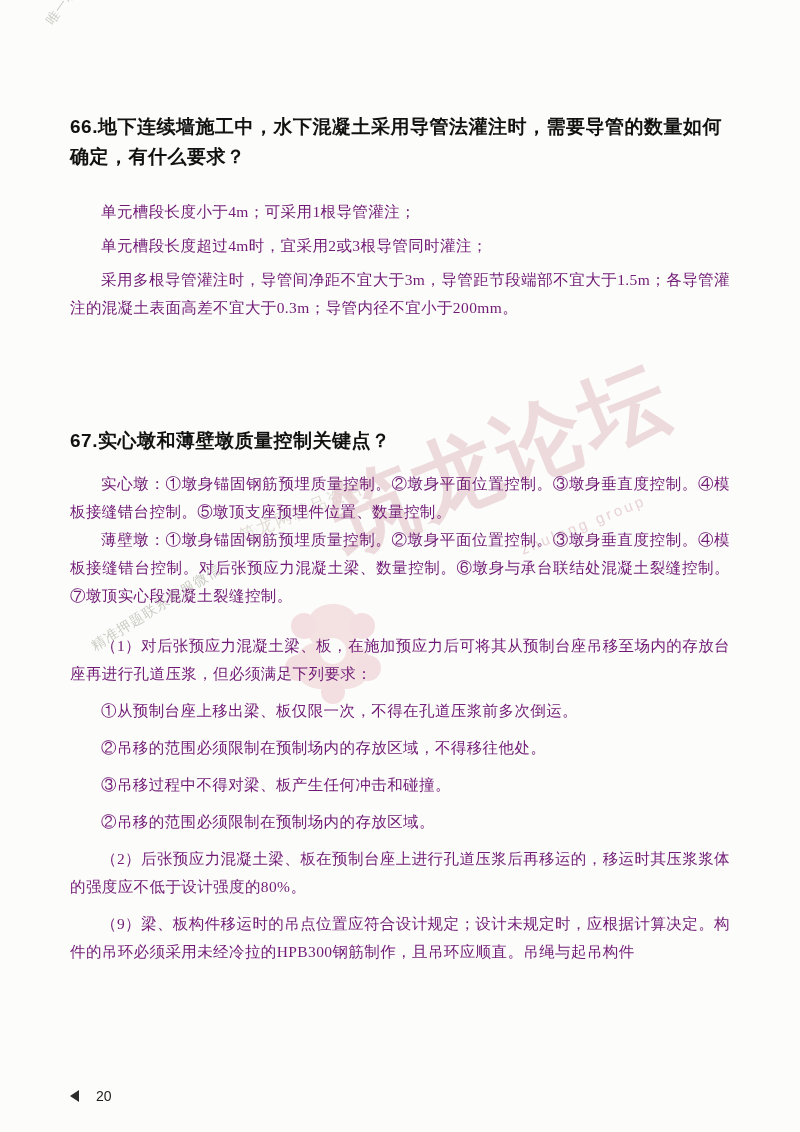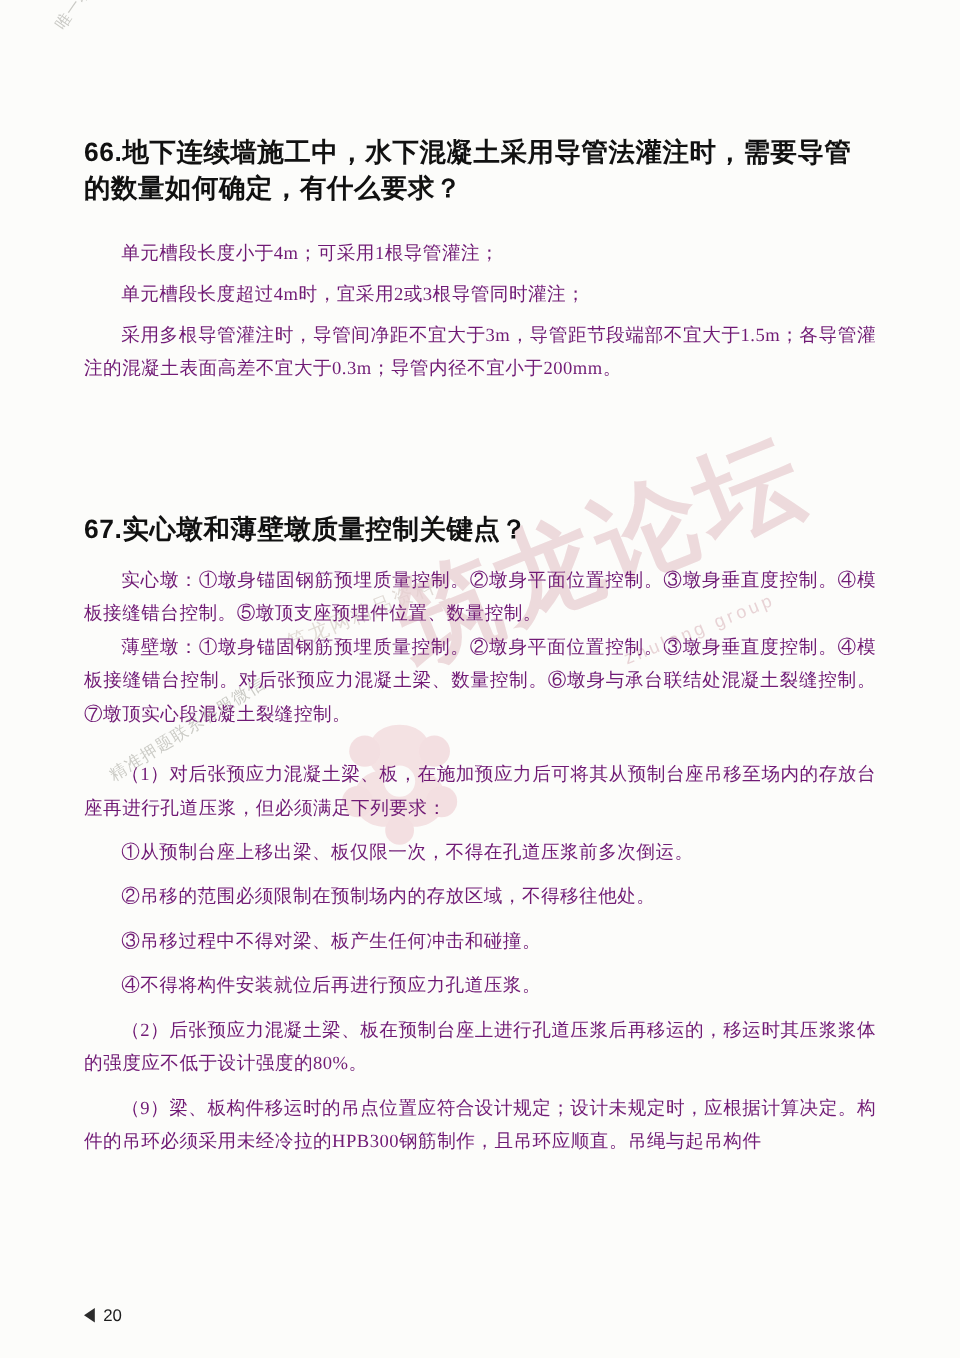--- a/index.html
+++ b/index.html
@@ -96,21 +96,21 @@
   }
   
   .content {
     position: relative;
     z-index: 3;
     padding: 0 70px;
   }
   .q-head {
     font-family: "Liberation Sans", "DejaVu Sans", sans-serif;
     font-weight: bold;
-    font-size: 22px;
+    font-size: 19px;
     line-height: 30px;
     letter-spacing: .5px;
     color: #111;
   }
   .q66 { margin-top: 112px; }
   .q67 { margin-top: 104px; }
   .q68 { margin-top: 62px; }
   .para {
     font-size: 15.5px;
     line-height: 28px;
@@ -125,21 +125,21 @@
   .block67 .para { margin: 0; }
   .block68 { margin-top: 22px; }
   .block68 .para { margin: 0 0 9px 0; }
   
   .footer {
     position: absolute;
     left: 70px;
     bottom: 28px;
     display: flex;
     align-items: center;
-    gap: 7px;
+    gap: 17px;
     z-index: 4;
   }
   .tri {
     width: 0; height: 0;
     border-left: 9px solid #2b2b2b;
     border-top: 6px solid transparent;
     border-bottom: 6px solid transparent;
     transform: rotate(180deg);
   }
   .pageno {
@@ -185,21 +185,21 @@
     <div class="block67">
       <p class="para indent">实心墩：①墩身锚固钢筋预埋质量控制。②墩身平面位置控制。③墩身垂直度控制。④模板接缝错台控制。⑤墩顶支座预埋件位置、数量控制。</p>
       <p class="para indent">薄壁墩：①墩身锚固钢筋预埋质量控制。②墩身平面位置控制。③墩身垂直度控制。④模板接缝错台控制。对后张预应力混凝土梁、数量控制。⑥墩身与承台联结处混凝土裂缝控制。⑦墩顶实心段混凝土裂缝控制。</p>
     </div>
 
     <div class="block68">
       <p class="para indent">（1）对后张预应力混凝土梁、板，在施加预应力后可将其从预制台座吊移至场内的存放台座再进行孔道压浆，但必须满足下列要求：</p>
       <p class="para indent">①从预制台座上移出梁、板仅限一次，不得在孔道压浆前多次倒运。</p>
       <p class="para indent">②吊移的范围必须限制在预制场内的存放区域，不得移往他处。</p>
       <p class="para indent">③吊移过程中不得对梁、板产生任何冲击和碰撞。</p>
-      <p class="para indent">④不得将构件安装就位后再进行预应力孔道压浆。</p>
+      <p class="para indent">②吊移的范围必须限制在预制场内的存放区域。</p>
       <p class="para indent">（2）后张预应力混凝土梁、板在预制台座上进行孔道压浆后再移运的，移运时其压浆浆体的强度应不低于设计强度的80%。</p>
       <p class="para indent">（9）梁、板构件移运时的吊点位置应符合设计规定；设计未规定时，应根据计算决定。构件的吊环必须采用未经冷拉的HPB300钢筋制作，且吊环应顺直。吊绳与起吊构件</p>
     </div>
 
   </div>
 
   <div class="footer">
     <div class="tri"></div>
     <div class="pageno">20</div>
   </div>

